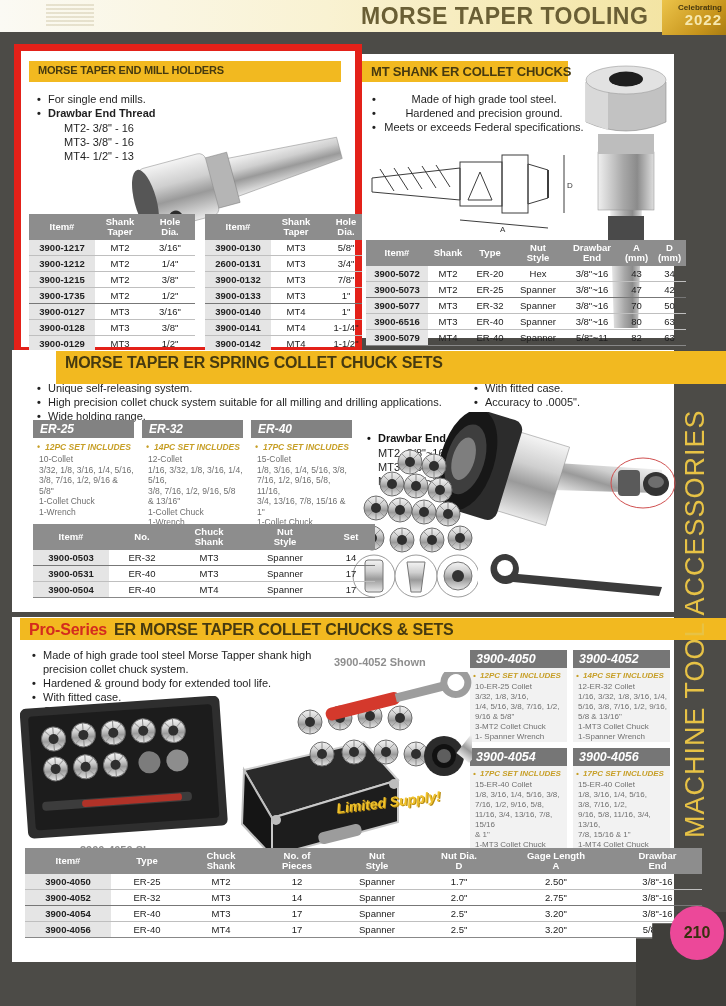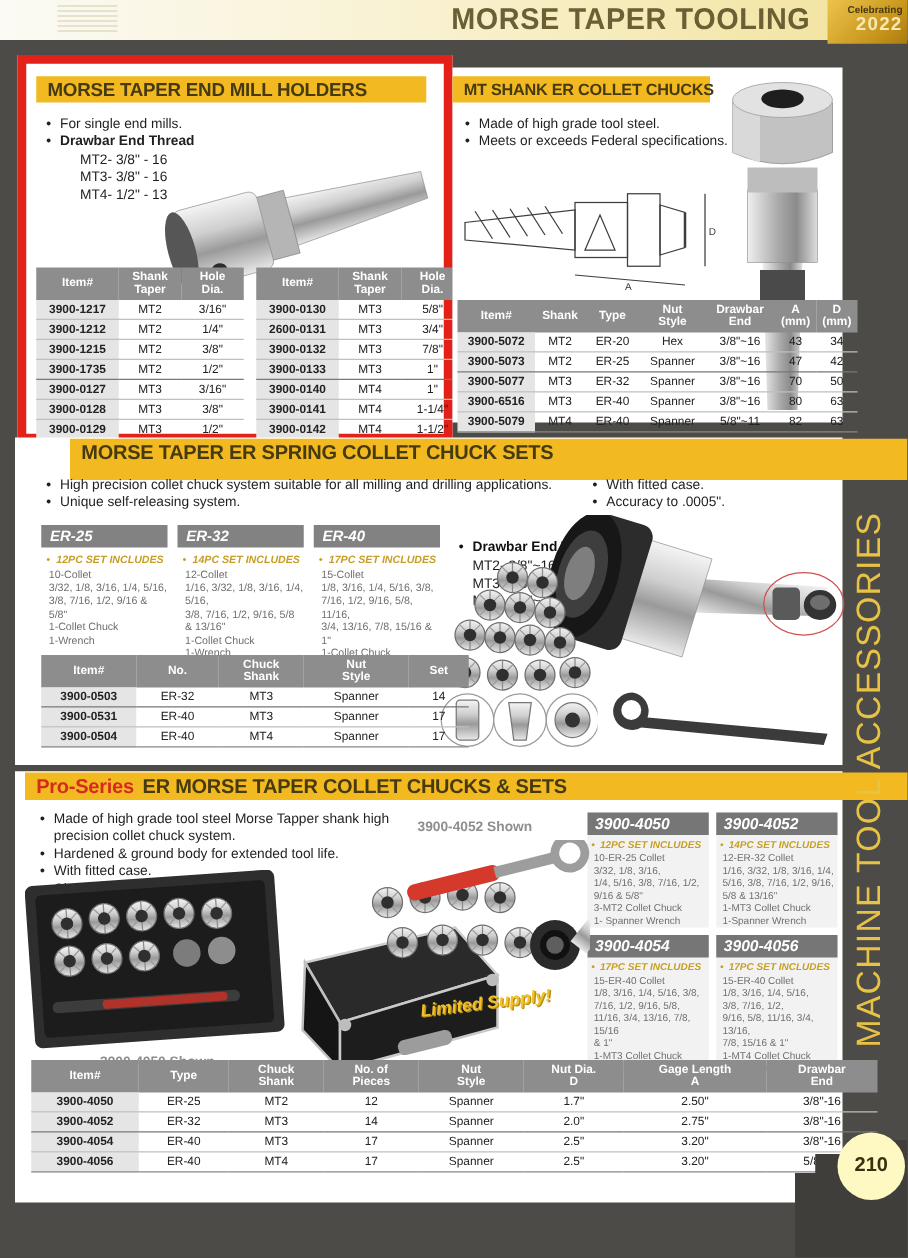--- a/index.html
+++ b/index.html
@@ -13,21 +13,21 @@
   .badge .b1{font-size:8px;font-weight:bold;color:#47380e;display:block;line-height:9px;}
   .badge .b2{font-size:15px;font-weight:bold;color:#f6e8af;letter-spacing:1px;display:block;line-height:15px;}
   
   .panel{background:#fff;}
   .red-frame{left:14px;top:44px;width:334px;height:296px;border:7px solid #e32119;background:#fff;}
   .panel2{left:362px;top:54px;width:312px;height:284px;}
   .panel3{left:12px;top:350px;width:662px;height:262px;}
   .panel4{left:12px;top:617px;width:662px;height:345px;}
   
   .tbar{background:#f2b920;color:#463a10;font-weight:bold;letter-spacing:-.2px;box-sizing:border-box;padding:3px 9px 0 9px;white-space:nowrap;transform-origin:left;}
-  .t1{left:29px;top:61px;width:312px;height:21px;font-size:15px;}
+  .t1{left:29px;top:61px;width:312px;height:21px;font-size:11px;}
   .t2{left:362px;top:61px;width:206px;height:21px;font-size:13px;}
   .t3{left:20px;top:351px;width:670px;height:33px;font-size:16px;margin-left:36px;}
   .t4{left:20px;top:618px;width:722px;height:22px;font-size:16px;}
   .t4 .red{color:#d42b1e;}
   .t4 .rest{margin-left:7px;}
   
   .bullets div{position:relative;padding-left:13px;font-size:11px;line-height:14px;color:#1f1f1f;}
   .bullets div::before{content:"•";position:absolute;left:2px;font-weight:bold;}
   .b-s1 div:nth-child(2){font-weight:bold;}
   .plain div{font-size:11px;line-height:14px;color:#1f1f1f;}
@@ -68,21 +68,21 @@
   .setbox .inc::before{content:"•";position:absolute;left:0;}
   .setbox .lines div{font-size:8.5px;line-height:10.5px;color:#6f6f6f;margin-left:6px;}
   .probox{width:97px;background:#f2f2f2;}
   .probox .head{background:#767676;color:#fff;font-weight:bold;font-style:italic;font-size:12.5px;padding:2px 6px;}
   .probox .inc{color:#c79f27;font-weight:bold;font-style:italic;font-size:8px;margin:3px 0 2px 3px;position:relative;padding-left:7px;}
   .probox .inc::before{content:"•";position:absolute;left:0;}
   .probox .lines div{font-size:8px;line-height:10px;color:#6f6f6f;margin-left:5px;}
   
   .side-label{left:680px;top:372px;width:42px;height:466px;writing-mode:vertical-rl;transform:rotate(180deg);font-size:27px;letter-spacing:1px;color:#e7c245;white-space:nowrap;}
   .gear{left:636px;top:912px;width:90px;height:94px;background:#3f3e3a;clip-path:polygon(0 28%,18% 28%,18% 12%,46% 12%,46% 0,100% 0,100% 100%,0 100%);}
-  .page-badge{left:670px;top:906px;width:54px;height:54px;border-radius:50%;background:#fef9c3;text-align:center;line-height:54px;font-size:16px;font-weight:bold;color:#39300f;}
+  .page-badge{left:670px;top:906px;width:54px;height:54px;border-radius:50%;background:#ec4899;text-align:center;line-height:54px;font-size:16px;font-weight:bold;color:#39300f;}
 </style>
 </head>
 <body>
 
 <svg width="0" height="0" style="position:absolute">
   <defs>
     <linearGradient id="metalV" x1="0" y1="0" x2="0" y2="1">
       <stop offset="0" stop-color="#f4f4f4"></stop>
         <stop offset=".35" stop-color="#cfcfcf"></stop>
       <stop offset=".6" stop-color="#9a9a9a"></stop>
@@ -230,22 +230,23 @@
           <td>3900-0142</td>
           <td>MT4</td>
           <td>1-1/2"</td>
         </tr>
       </tbody>
   </table>
 </div>
 
 <div class="abs panel panel2"></div>
 <div class="abs tbar t2">MT SHANK ER COLLET CHUCKS</div>
-<div class="abs bullets" style="left:370px;top:92px;width:215px;">
+<div class="abs bullets" style="left:370px;top:92px;width:215px;text-align:center;">
     <div>Made of high grade tool steel.</div>
+    <div>Hardened and precision ground.</div>
     <div>Meets or exceeds Federal specifications.</div>
   </div>
 
 <svg class="abs" style="left:368px;top:142px;" width="208" height="95" viewBox="0 0 208 95">
   <g stroke="#3d3d3d" fill="none" stroke-width="1">
     <polygon points="4,36 92,26 92,58 4,50"></polygon>
     <line x1="12" y1="27" x2="26" y2="49"></line>
       <line x1="26" y1="26" x2="40" y2="48"></line>
     <line x1="40" y1="25" x2="54" y2="47"></line>
       <line x1="54" y1="24" x2="68" y2="46"></line>
@@ -334,22 +335,23 @@
         <td>5/8"~11</td>
         <td>82</td>
         <td>63</td>
       </tr>
     </tbody>
 </table>
 
 <div class="abs panel panel3"></div>
 <div class="abs tbar t3">MORSE TAPER ER SPRING COLLET CHUCK SETS</div>
 <div class="abs bullets" style="left:35px;top:381px;width:430px;">
+    <div>Unique self-releasing system.</div>
     <div>High precision collet chuck system suitable for all milling and drilling applications.</div>
-    <div>Unique self-releasing system.</div>
+    <div>Wide holding range.</div>
   </div>
 <div class="abs bullets" style="left:472px;top:381px;width:170px;">
     <div>With fitted case.</div>
     <div>Accuracy to .0005".</div>
   </div>
 
 <div class="abs" style="left:33px;top:420px;display:flex;gap:8px;">
   <div class="setbox">
     <div class="head">ER-25</div>
     <div class="inc">12PC SET INCLUDES</div>

